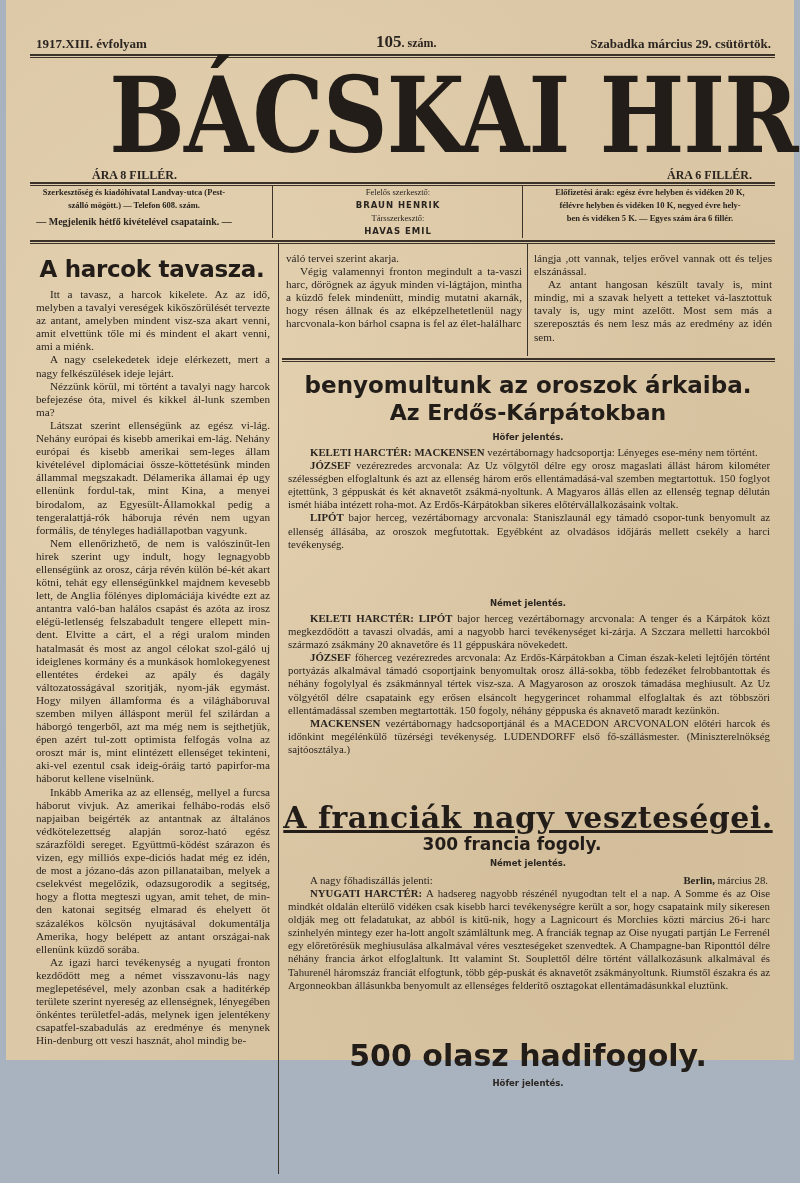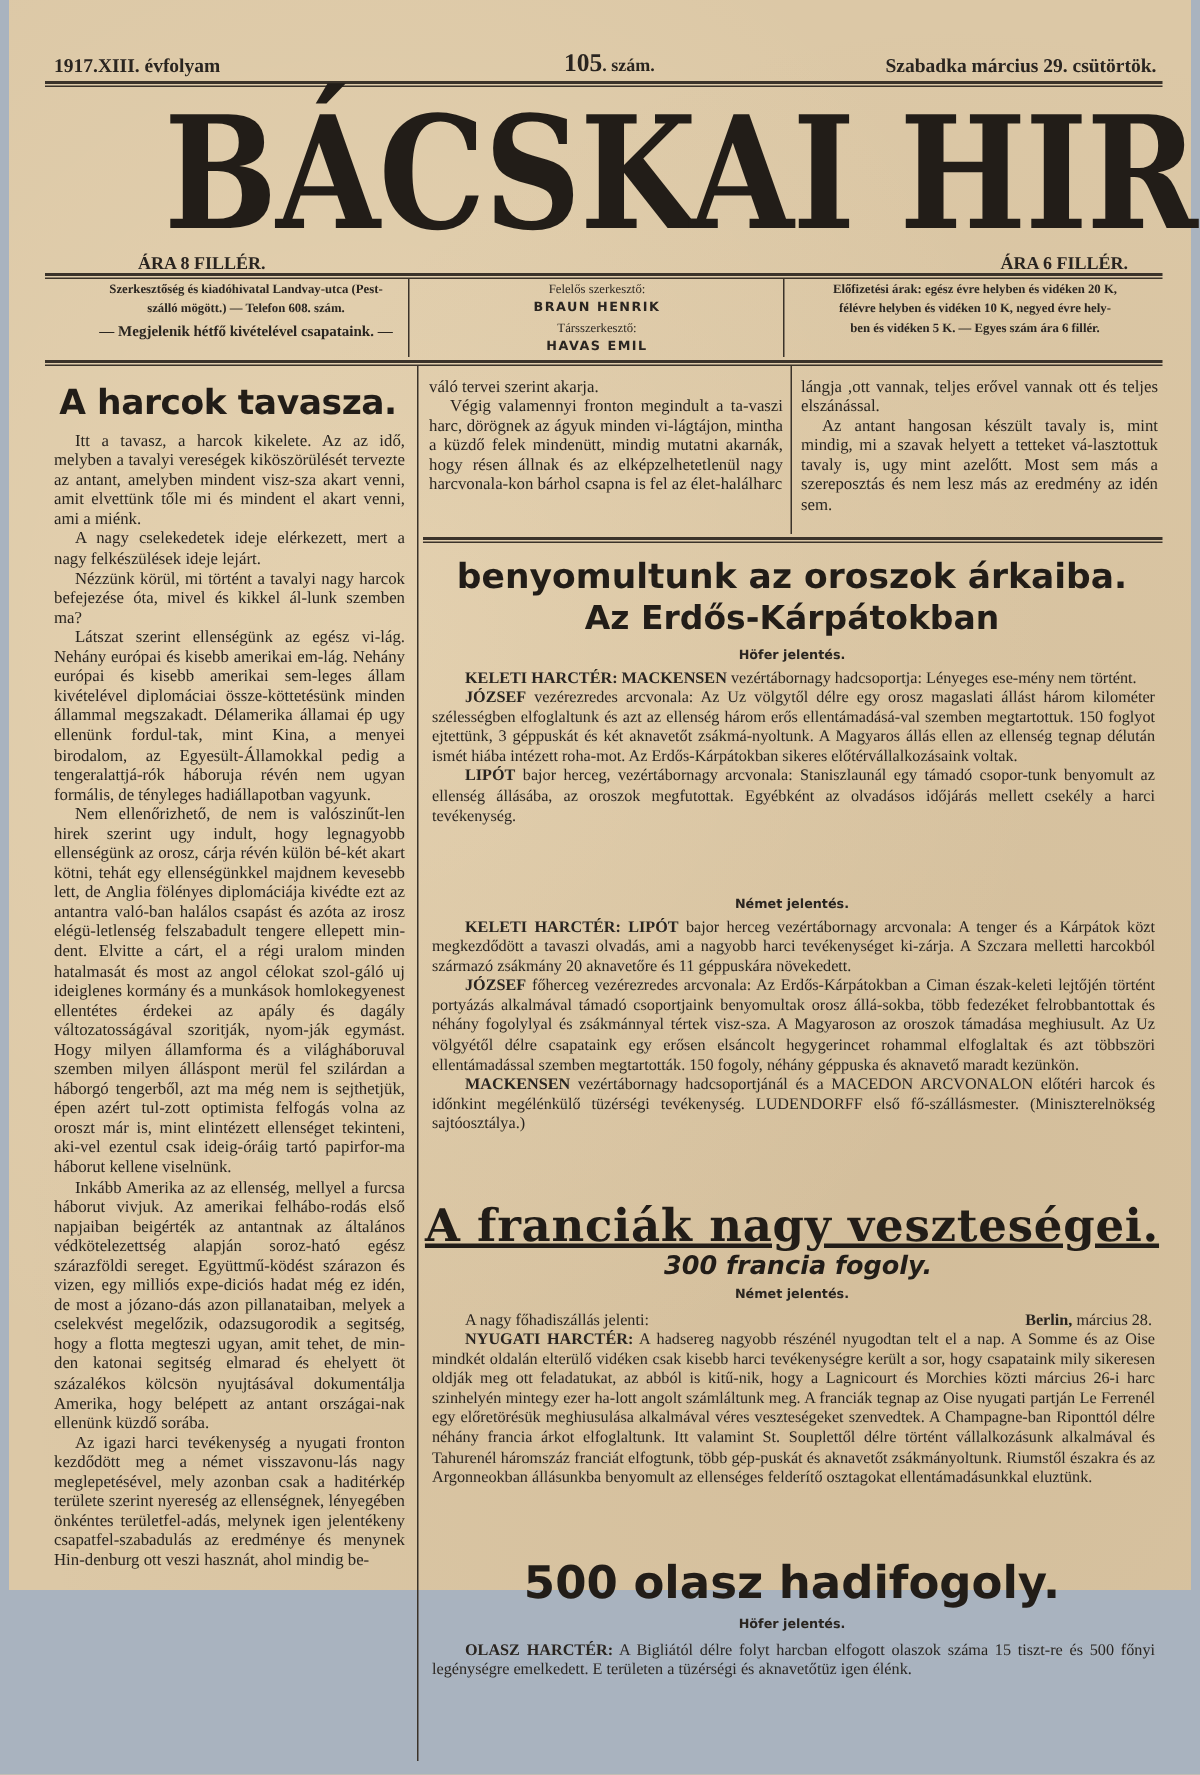--- a/index.html
+++ b/index.html
@@ -52,21 +52,21 @@
     <span style="right:0;">Szabadka március 29. csütörtök.</span>
   </div>
   <div class="rule2" style="left:24px; width:745px; top:54px;"></div>
 
   <div class="abs masthead">BÁCSKAI HIRLAP</div>
 
   <div class="abs price" style="left:40px;">ÁRA 8 FILLÉR.</div>
   <div class="abs price" style="right:42px;">ÁRA 6 FILLÉR.</div>
   <div class="rule2" style="left:24px; width:745px; top:182px;"></div>
 
-  <div class="abs infobox" style="left:40px; width:236px;">
+  <div class="abs infobox" style="left:10px; width:236px;">
     <div>Szerkesztőség és kiadóhivatal Landvay-utca (Pest-</div>
     <div>szálló mögött.) — Telefon 608. szám.</div>
     <div style="font-size:10px; margin-top:3px;">— Megjelenik hétfő kivételével csapataink. —</div>
   </div>
   <div class="vline" style="left:266px; top:186px; height:52px;"></div>
   <div class="abs infobox" style="left:270px; width:244px; font-weight:normal;">
     <div>Felelős szerkesztő:</div>
     <div style="font-family:'DejaVu Sans',sans-serif; font-weight:bold; letter-spacing:1px;">BRAUN HENRIK</div>
     <div>Társszerkesztő:</div>
     <div style="font-family:'DejaVu Sans',sans-serif; font-weight:bold; letter-spacing:1px;">HAVAS EMIL</div>
@@ -113,29 +113,28 @@
     <p><b>LIPÓT</b><span> bajor herceg, vezértábornagy arcvonala: Staniszlaunál egy támadó csopor-tunk benyomult az ellenség állásába, az oroszok megfutottak. Egyébként az olvadásos időjárás mellett csekély a harci tevékenység.</span></p>
   </div>
   <div class="abs byline" style="left:276px; top:598px; width:492px;">Német jelentés.</div>
   <div class="abs report" style="left:282px; top:612px; width:482px;">
     <p><b>KELETI HARCTÉR: LIPÓT</b><span> bajor herceg vezértábornagy arcvonala: A tenger és a Kárpátok közt megkezdődött a tavaszi olvadás, ami a nagyobb harci tevékenységet ki-zárja. A Szczara melletti harcokból származó zsákmány 20 aknavetőre és 11 géppuskára növekedett.</span></p>
     <p><b>JÓZSEF</b><span> főherceg vezérezredes arcvonala: Az Erdős-Kárpátokban a Ciman észak-keleti lejtőjén történt portyázás alkalmával támadó csoportjaink benyomultak orosz állá-sokba, több fedezéket felrobbantottak és néhány fogolylyal és zsákmánnyal tértek visz-sza. A Magyaroson az oroszok támadása meghiusult. Az Uz völgyétől délre csapataink egy erősen elsáncolt hegygerincet rohammal elfoglaltak és azt többszöri ellentámadással szemben megtartották. 150 fogoly, néhány géppuska és aknavető maradt kezünkön.</span></p>
     <p><b>MACKENSEN</b><span> vezértábornagy hadcsoportjánál és a MACEDON ARCVONALON előtéri harcok és időnkint megélénkülő tüzérségi tevékenység. LUDENDORFF első fő-szállásmester. (Miniszterelnökség sajtóosztálya.)</span></p>
   </div>
 
   <div class="abs h-slab" style="left:276px; top:800px; width:492px; font-size:30px; letter-spacing:0.5px;text-decoration:underline;">A franciák nagy veszteségei.</div>
-  <div class="abs h-sans" style="left:280px; top:834px; width:492px; font-size:17px;font-style:italic;">300 francia fogoly.</div>
+  <div class="abs h-sans" style="left:260px; top:834px; width:492px; font-size:17px;">300 francia fogoly.</div>
   <div class="abs byline" style="left:276px; top:858px; width:492px;">Német jelentés.</div>
   <div class="abs dateline" style="left:282px; top:874px; width:458px;">
     <span>A nagy főhadiszállás jelenti:</span>
     <span><b>Berlin,</b><span> március 28.</span></span>
   </div>
   <div class="abs report" style="left:282px; top:887px; width:482px;">
     <p><b>NYUGATI HARCTÉR:</b><span> A hadsereg nagyobb részénél nyugodtan telt el a nap. A Somme és az Oise mindkét oldalán elterülő vidéken csak kisebb harci tevékenységre került a sor, hogy csapataink mily sikeresen oldják meg ott feladatukat, az abból is kitű-nik, hogy a Lagnicourt és Morchies közti március 26-i harc szinhelyén mintegy ezer ha-lott angolt számláltunk meg. A franciák tegnap az Oise nyugati partján Le Ferrenél egy előretörésük meghiusulása alkalmával véres veszteségeket szenvedtek. A Champagne-ban Riponttól délre néhány francia árkot elfoglaltunk. Itt valamint St. Souplettől délre történt vállalkozásunk alkalmával és Tahurenél háromszáz franciát elfogtunk, több gép-puskát és aknavetőt zsákmányoltunk. Riumstől északra és az Argonneokban állásunkba benyomult az ellenséges felderítő osztagokat ellentámadásunkkal eluztünk.</span></p>
   </div>
 
   <div class="abs h-sans" style="left:276px; top:1038px; width:492px; font-size:30px;">500 olasz hadifogoly.</div>
   <div class="abs byline" style="left:276px; top:1078px; width:492px;">Höfer jelentés.</div>
   <div class="abs report" style="left:282px; top:1094px; width:482px;">
-    <p><b>OLASZ HARCTÉR:</b><span> A Bigliától délre folyt harcban elfogott olaszok száma 15 tiszt-re és 500 főnyi legénységre emelkedett. E területen a tüzérségi és aknavetőtüz igen élénk.</span></p>
   </div>
 
 </div>
 
 </body></html>

